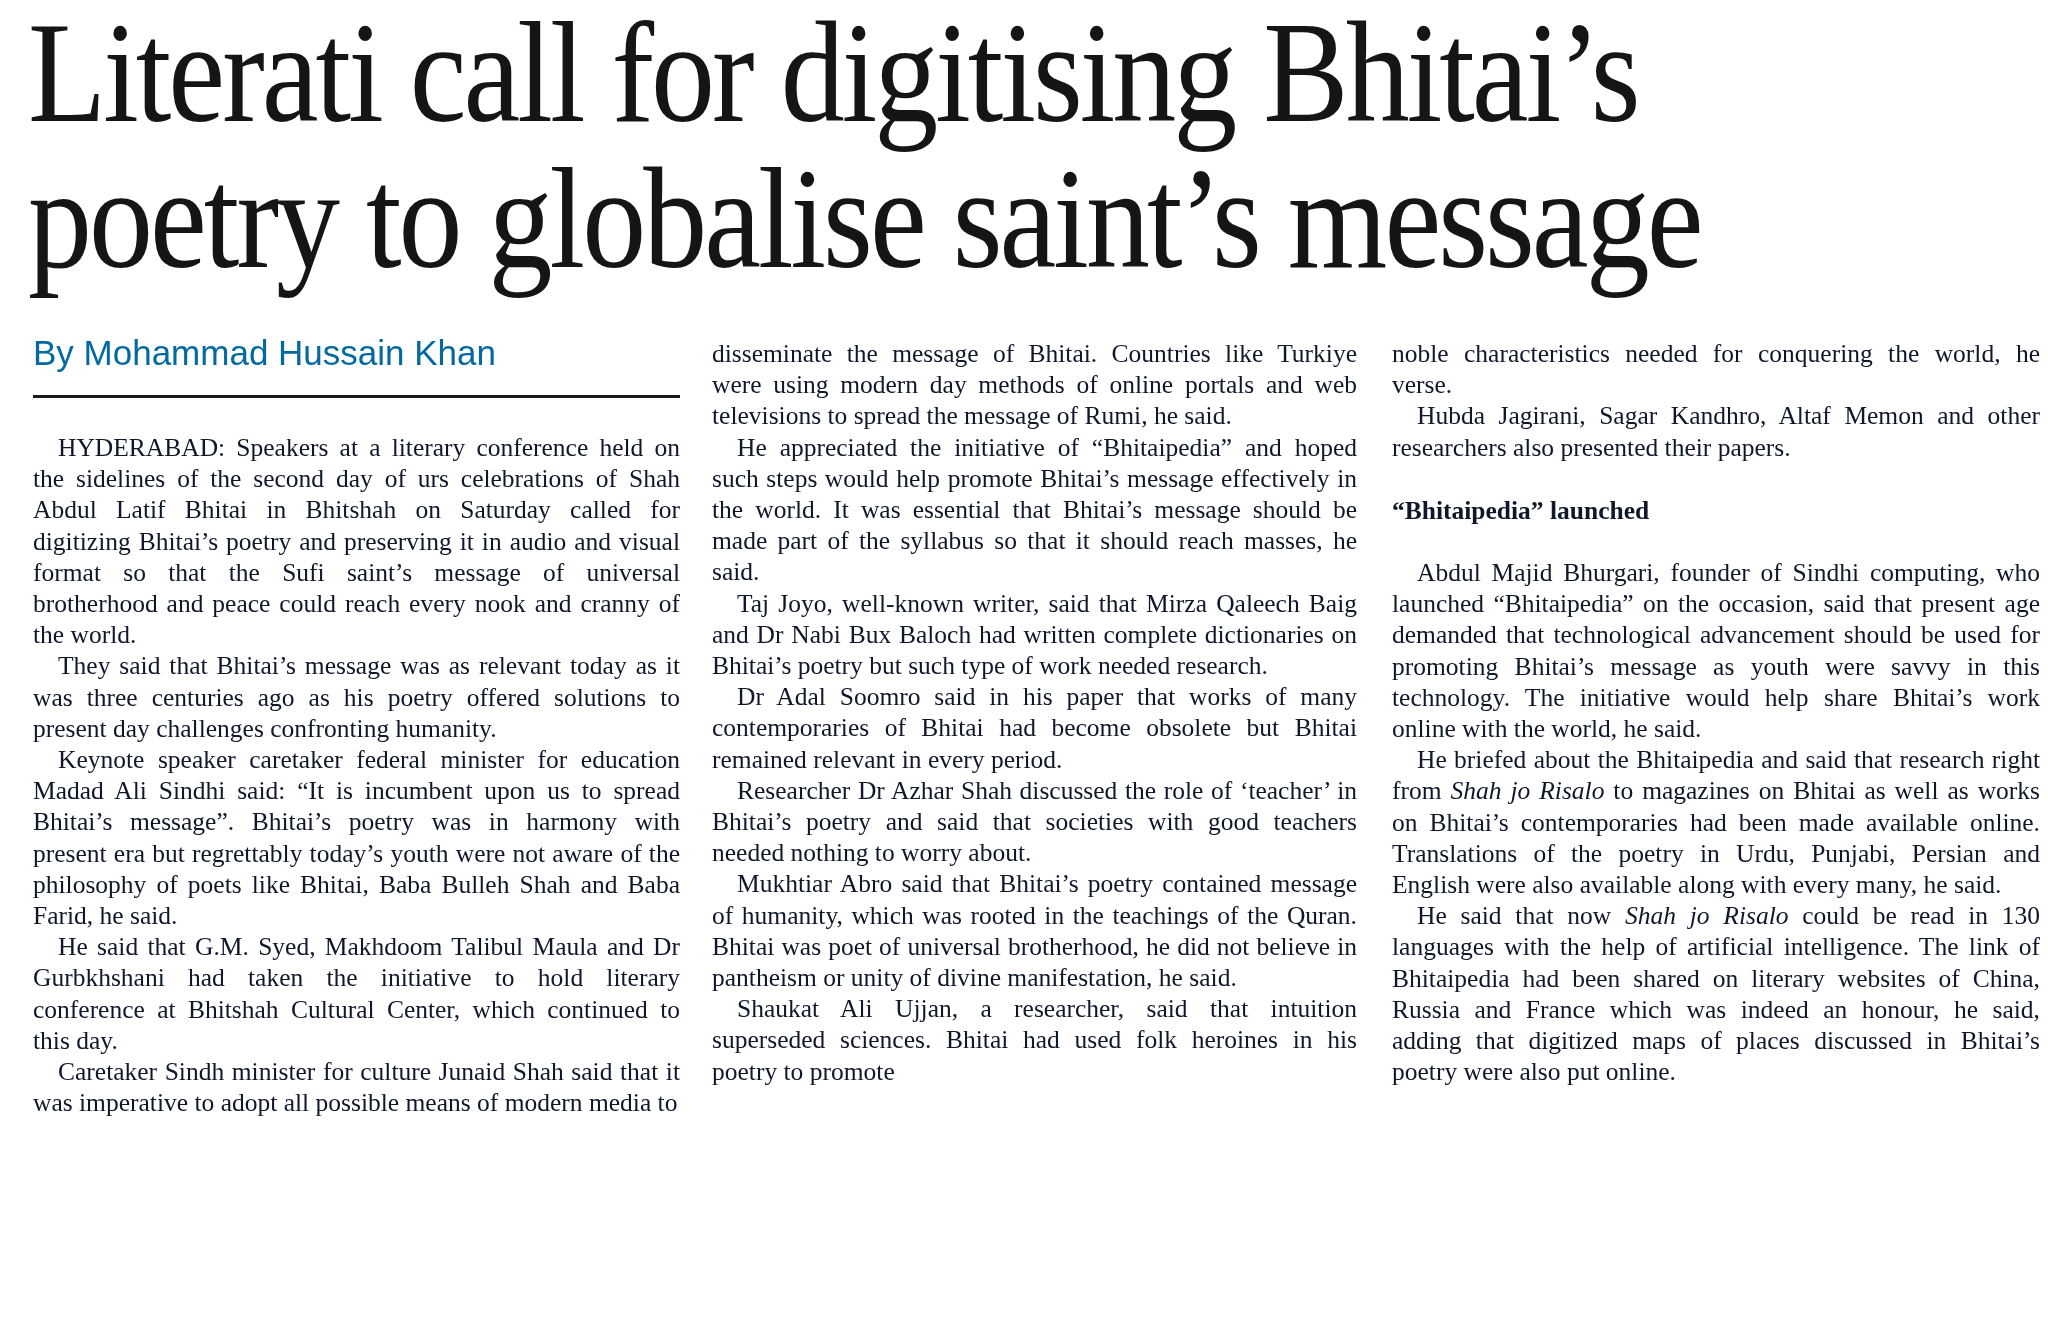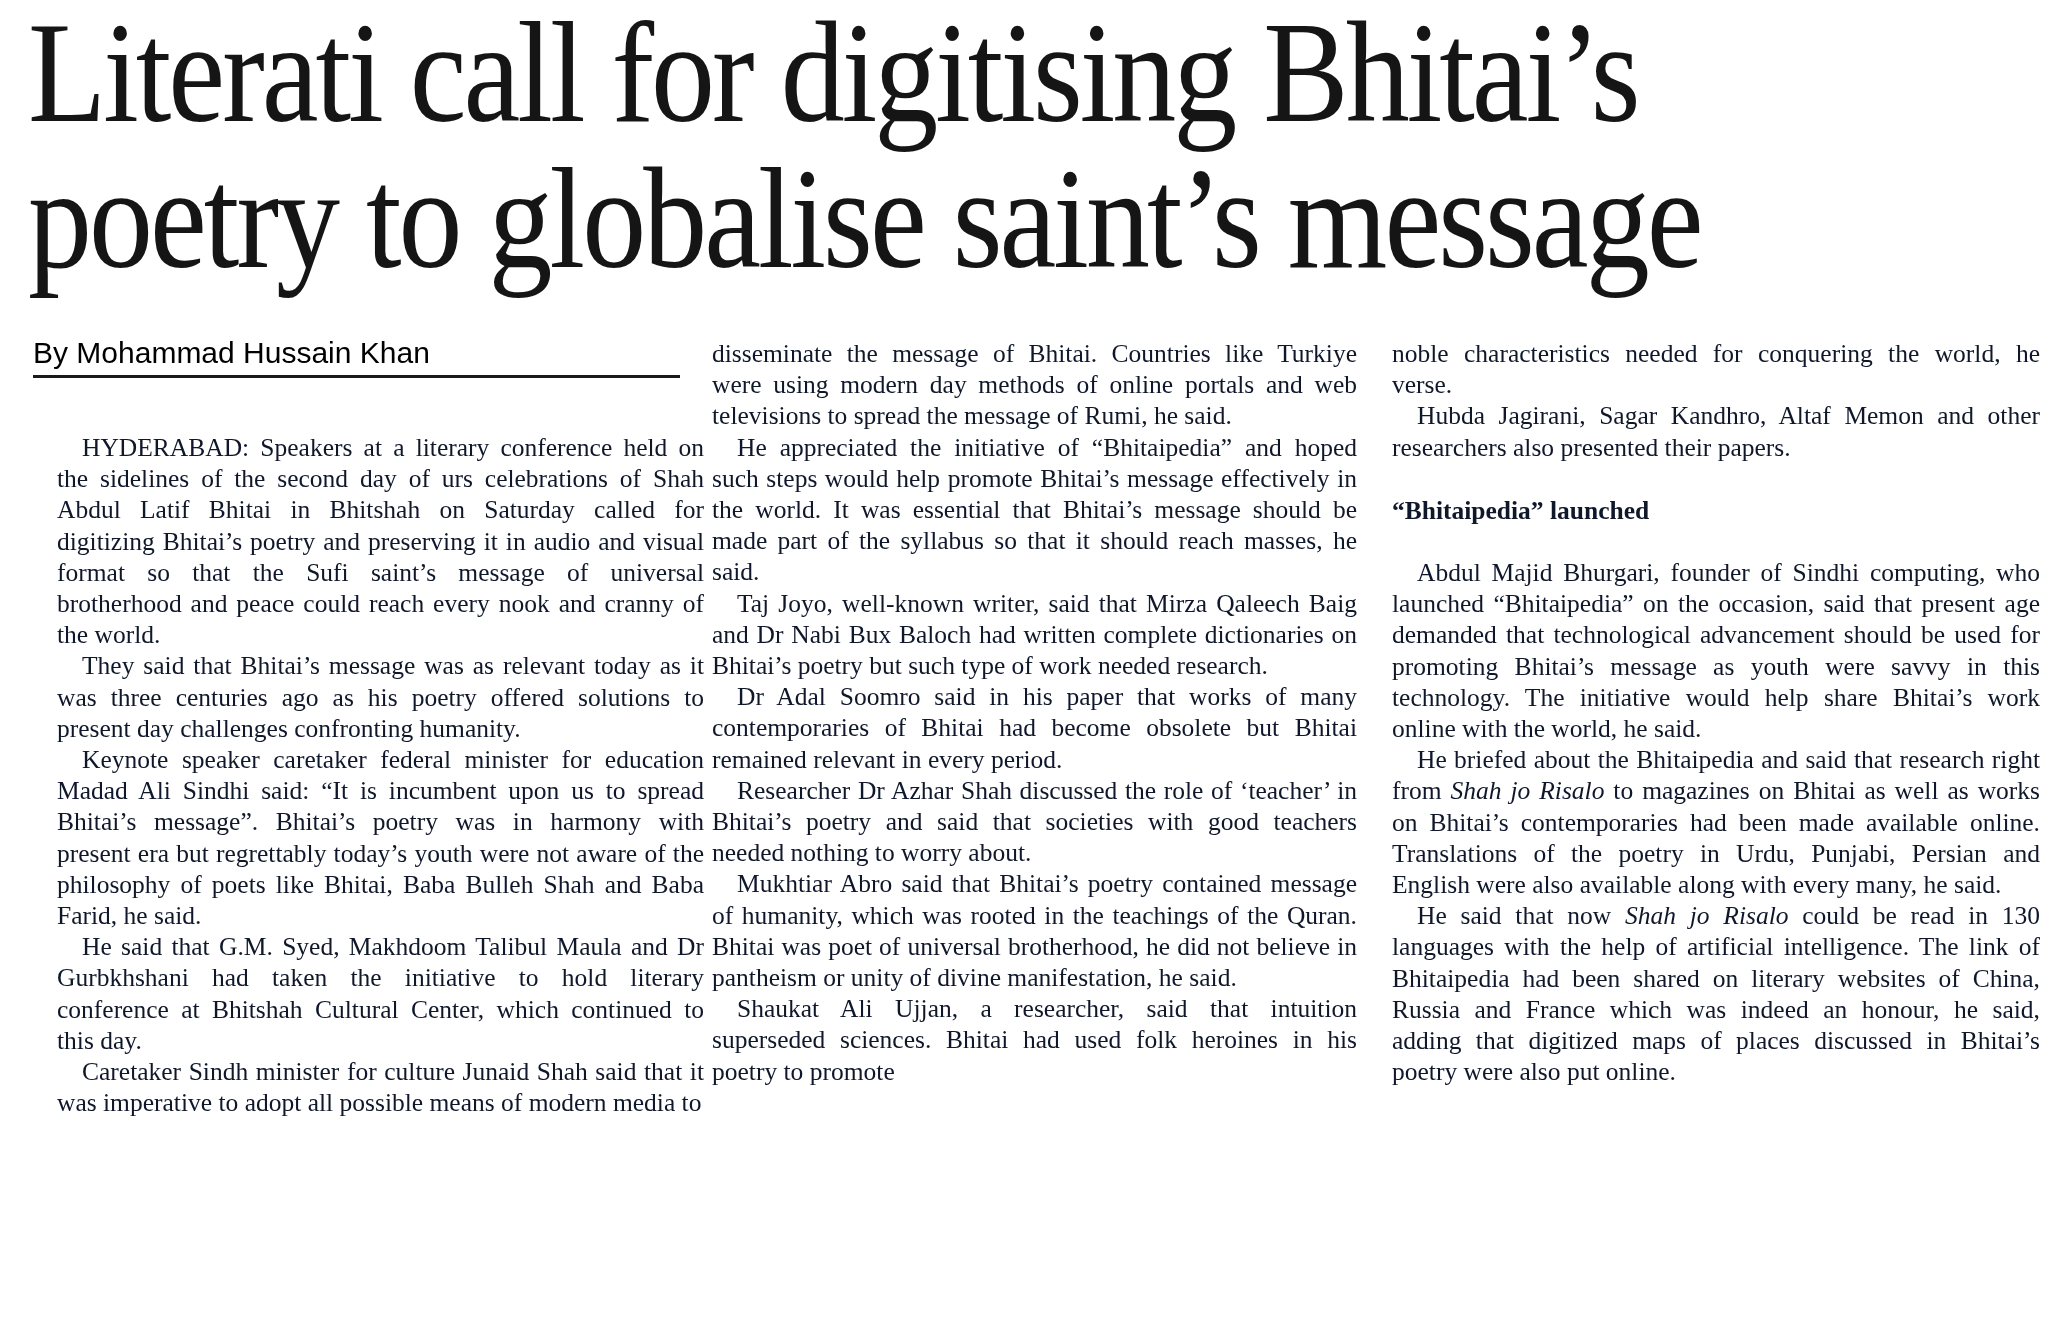--- a/index.html
+++ b/index.html
@@ -12,32 +12,32 @@
     font-family: "Liberation Serif", "DejaVu Serif", serif;
     font-size: 128px; line-height: 130px; font-weight: normal;
     letter-spacing: -3px; margin: 0; color: #151515;
     transform: scaleY(1.12); transform-origin: top left;
     white-space: nowrap;
   }
   .headline .hl-line { display: block; }
   .byline {
     position: absolute; left: 33px; top: 335px; width: 647px;
     font-family: "Liberation Sans", "DejaVu Sans", sans-serif;
-    font-size: 30px; line-height: 36px; color: #000000;
-    padding-bottom: 4px; border-bottom: 3px solid #1a1a1a;
+    font-size: 35px; line-height: 36px; color: #0369a1;
+    padding-bottom: 24px; border-bottom: 3px solid #1a1a1a;
   }
   .col {
     position: absolute; top: 338px;
     font-family: "Liberation Serif", "DejaVu Serif", serif;
     font-size: 25.5px; line-height: 31.2px; color: #0f172a;
     text-align: justify; hyphens: manual;
   }
   .col p { margin: 0; text-indent: 25px; }
   .col p.cont { text-indent: 0; }
-  #col1 { left: 33px; width: 647px; top: 432px; margin-left: 24px; }
+  #col1 { left: 33px; width: 647px; top: 432px; }
   #col2 { left: 712px; width: 645px; }
   #col3 { left: 1392px; width: 648px; }
   .subhead {
     font-weight: bold; text-indent: 0 !important; margin: 32px 0 31px 0 !important;
   }
   em { font-style: italic; margin-top: 28px; }
 </style>
 </head>
 <body>
 

